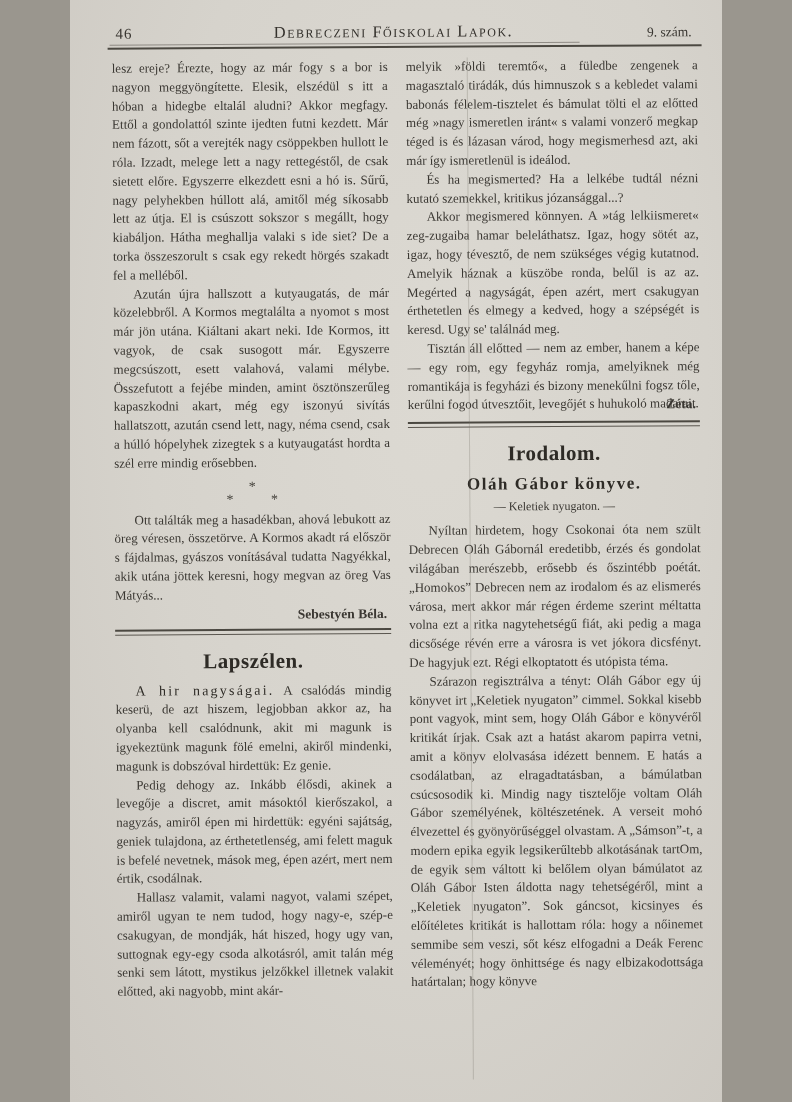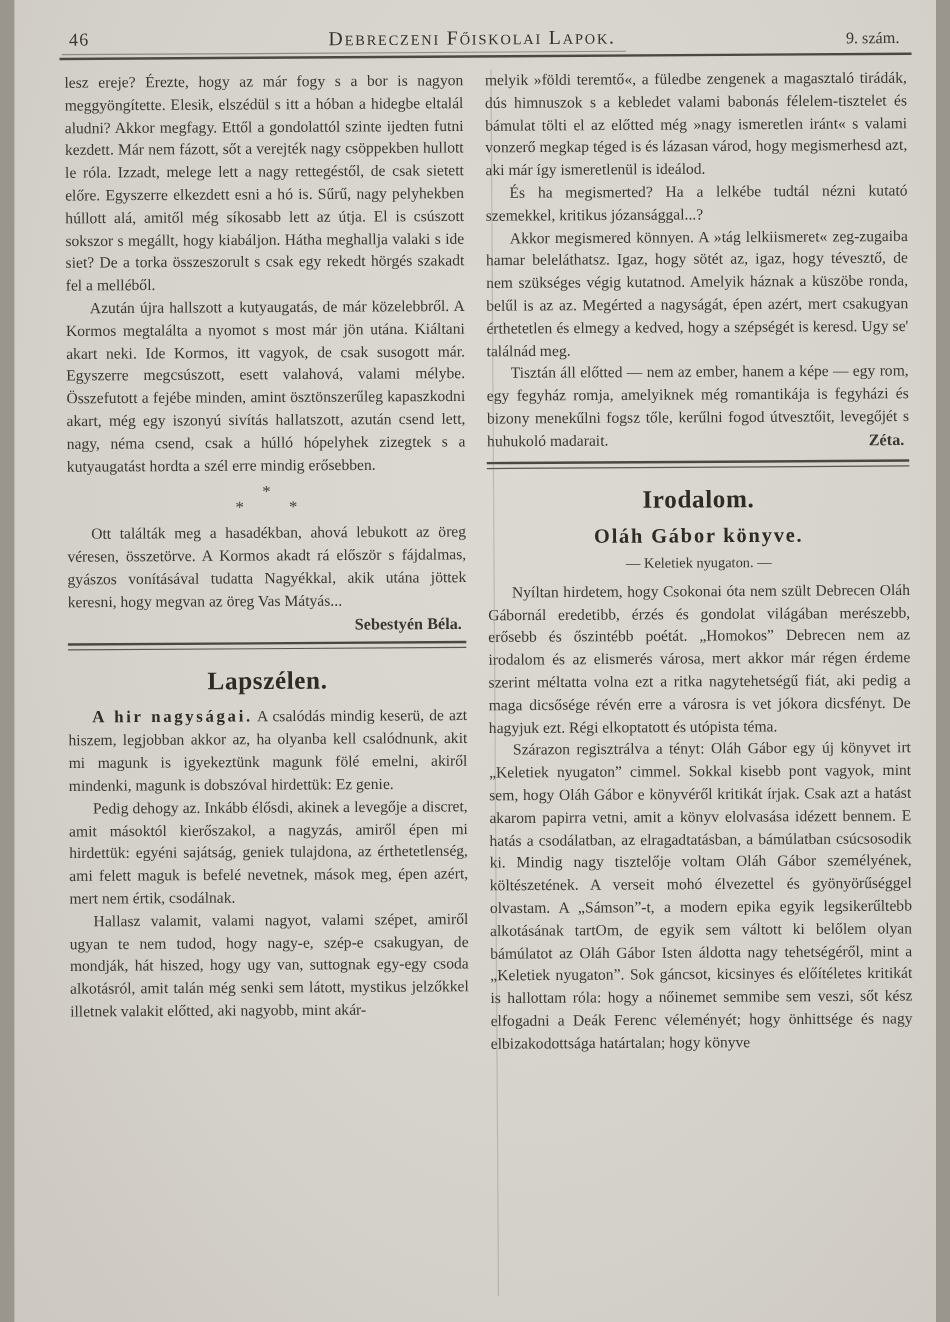--- a/index.html
+++ b/index.html
@@ -1,17 +1,17 @@
 <!DOCTYPE html>
 <html><head>
 <meta charset="utf-8">
 <style>
   html,body { margin:0; padding:0; background:#9a968e; }
   .page {
-    position:relative; width:768px; height:1102px; margin:0 auto;
+    position:relative; width:652px; height:1102px; margin:0 auto;
     background: radial-gradient(ellipse at 55% 35%, #dcd9d2 0%, #d6d3cc 55%, #ccc8c1 100%);
     overflow:hidden;
     font-family:"Liberation Serif","DejaVu Serif",serif;
     color:#3a3732;
   }
   .tilt { position:absolute; inset:0; transform:rotate(-0.35deg); transform-origin:50% 40%; }
 
   
   .header { position:relative; height:48px; }
   .page-num { position:absolute; left:48px; bottom:7px; font-size:15px; letter-spacing:1px; }
@@ -40,21 +40,21 @@
   .sig-inline { margin-top:-18.8px; }
 
   .double-rule { height:3px; border-top:2px solid #4b4841; border-bottom:1px solid #5a564f; }
   .rule-left  { margin:5px 0 10px; }
   .rule-right { margin:7px 0 8px; }
 
   .sec-heading { text-align:center; font-weight:bold; font-size:21px; line-height:24px; margin:14px 0 9px; letter-spacing:0.5px; color:#2e2b26; }
   .sub-heading { text-align:center; font-weight:bold; font-size:17px; line-height:20px; letter-spacing:1.5px; margin:0 0 5px; color:#2e2b26; }
   .motto { text-align:center; font-size:12px; line-height:15px; margin:0 0 7px; }
 
-  .lead-title { font-weight:bold; font-size:14px; letter-spacing:2.2px; color:#2e2b26; }
+  .lead-title { font-weight:normal; font-size:14px; letter-spacing:2.2px; color:#2e2b26; }
 </style>
 </head>
 <body>
 
 <div class="page">
   <div class="tilt">
 
     <div class="header">
       <span class="page-num">46</span>
       <span class="journal-title">Debreczeni Főiskolai Lapok.</span>

